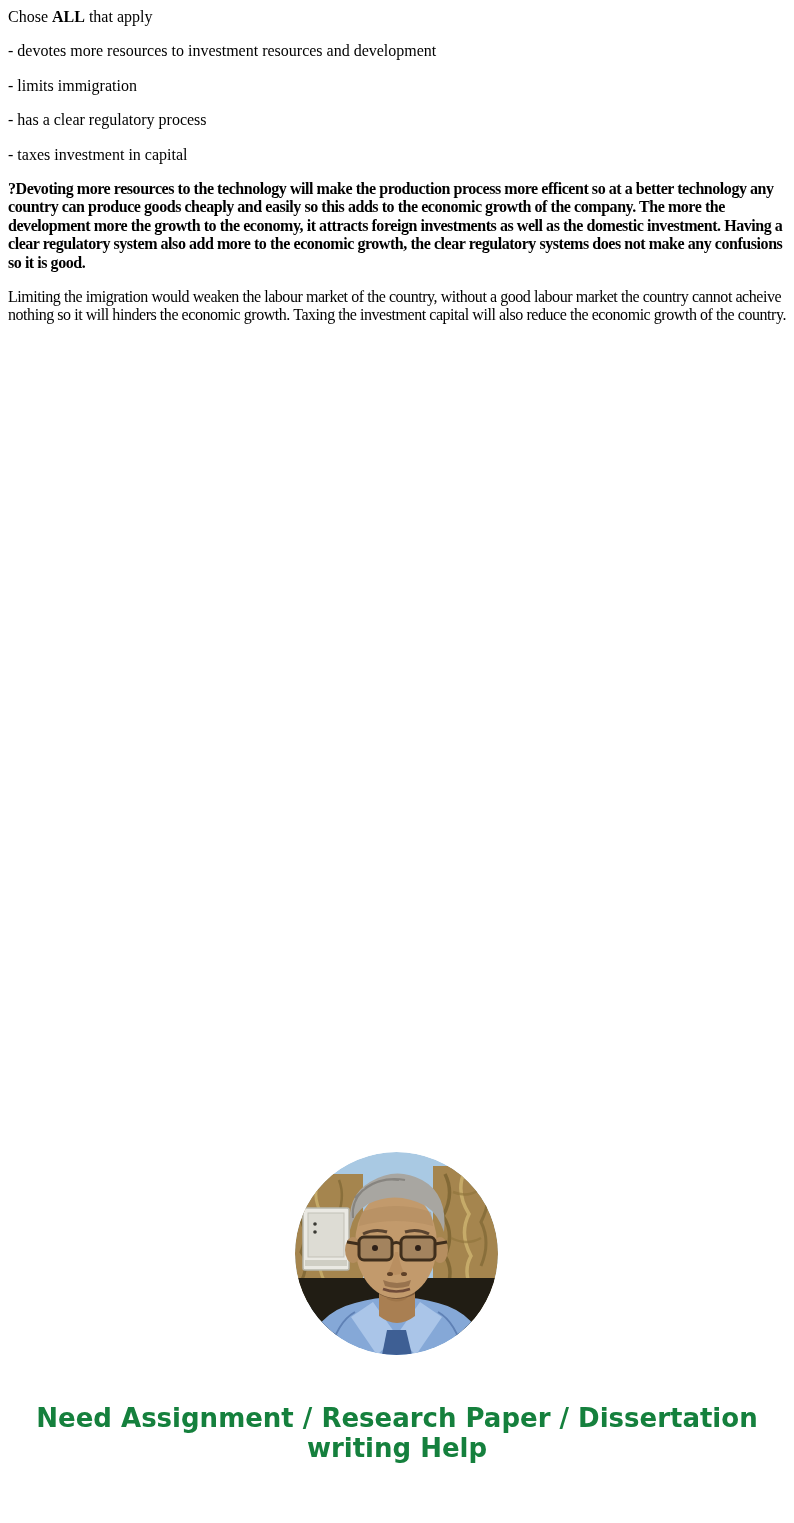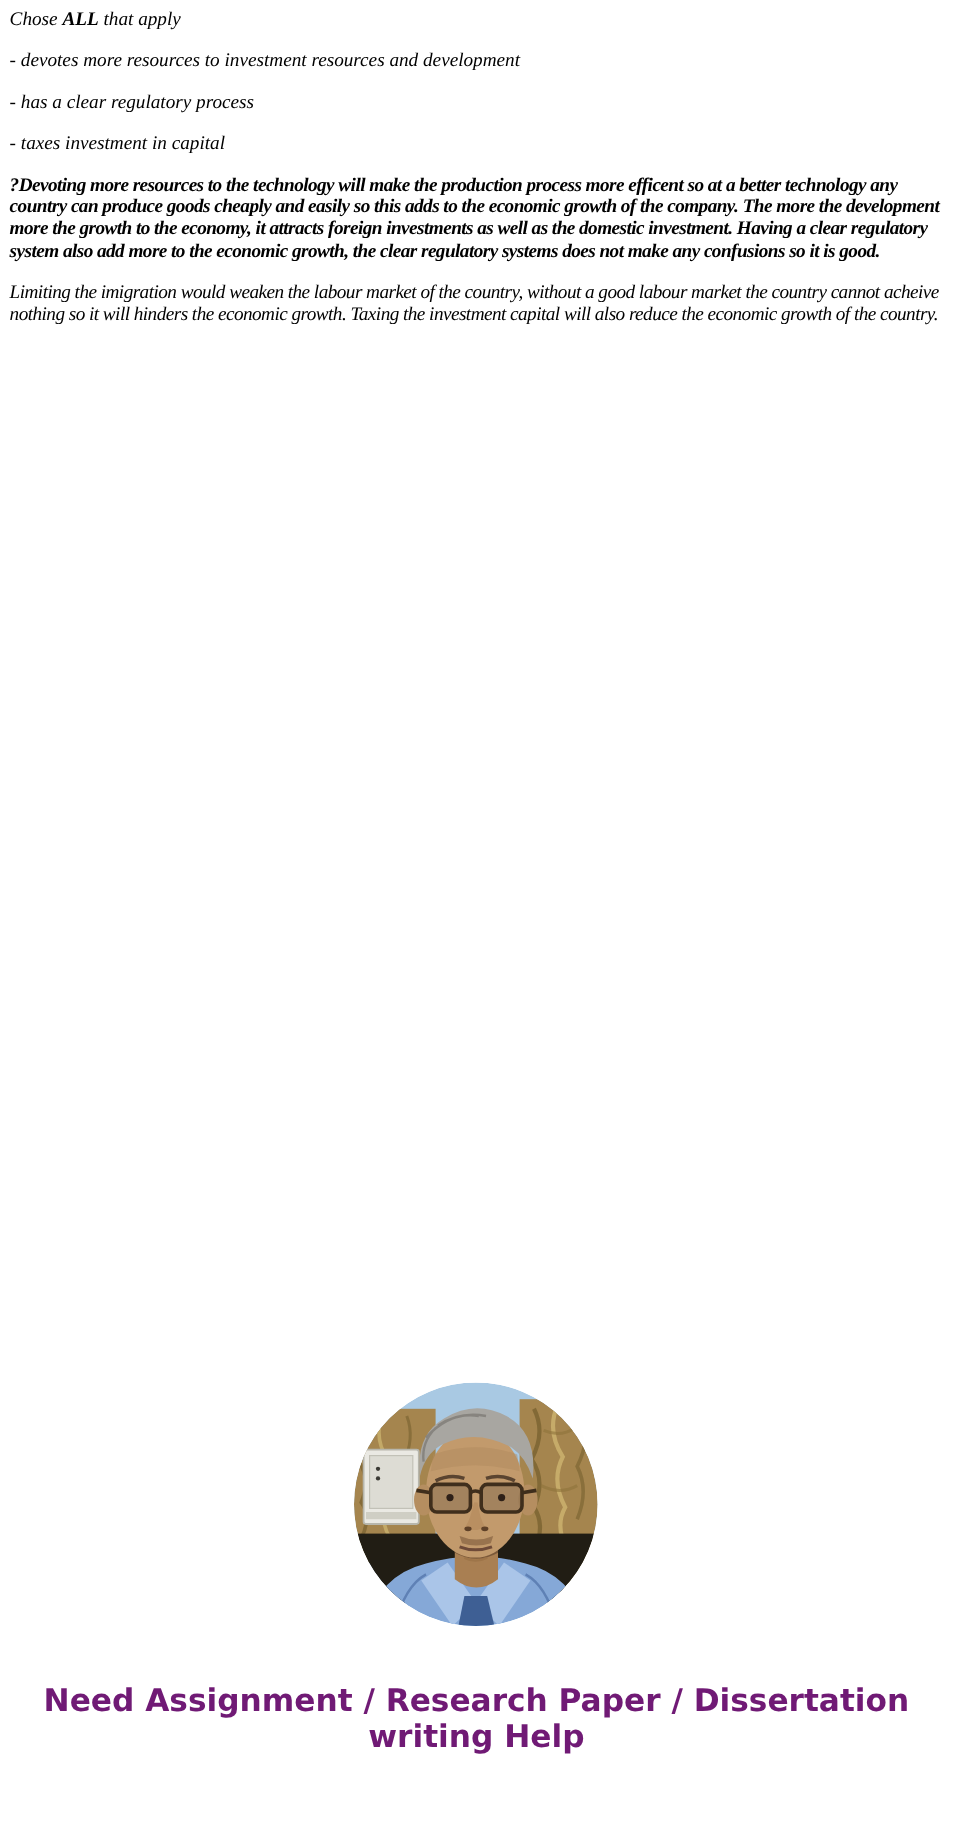--- a/index.html
+++ b/index.html
@@ -11,21 +11,20 @@
     width: 794px;
     height: 1523px;
     position: relative;
     font-family: "Liberation Serif", serif;
     color: #000000;
     overflow: hidden;
   }
   .content {
     padding: 8px 8px 0 8px;
     width: 778px;
-    font-style: italic;
   }
   .content p {
     font-size: 16px;
     line-height: 1.15;
     margin: 16px 0;
   }
   .content p.first {
     margin-top: 0;
   }
   h3.solution-heading {
@@ -54,35 +53,36 @@
   .footer {
     position: absolute;
     top: 1403px;
     left: 0;
     width: 794px;
     text-align: center;
     font-family: "DejaVu Sans", sans-serif;
     font-weight: bold;
     font-size: 26px;
     line-height: 30px;
-    color: #701a75;
+    color: #15803d;
   }
   .footer .help-line {
     width: 740px;
     margin: 0 auto;
   }
 </style>
 </head>
 <body>
 
 <div class="content">
 
   <div>
     <p class="first"><span>Chose </span><strong>ALL</strong><span> that apply</span></p>
     <p>- devotes more resources to investment resources and development</p>
+    <p>- limits immigration</p>
     <p>- has a clear regulatory process</p>
     <p>- taxes investment in capital</p>
   </div>
 
 
   <p class="sol-bold">?Devoting more resources to the technology will make the production process more efficent so at a better technology any country can produce goods cheaply and easily so this adds to the economic growth of the company. The more the development more the growth to the economy, it attracts foreign investments as well as the domestic investment. Having a clear regulatory system also add more to the economic growth, the clear regulatory systems does not make any confusions so it is good.</p>
 
   <p class="sol-reg">Limiting the imigration would weaken the labour market of the country, without a good labour market the country cannot acheive nothing so it will hinders the economic growth. Taxing the investment capital will also reduce the economic growth of the country.</p>
 
 </div>

